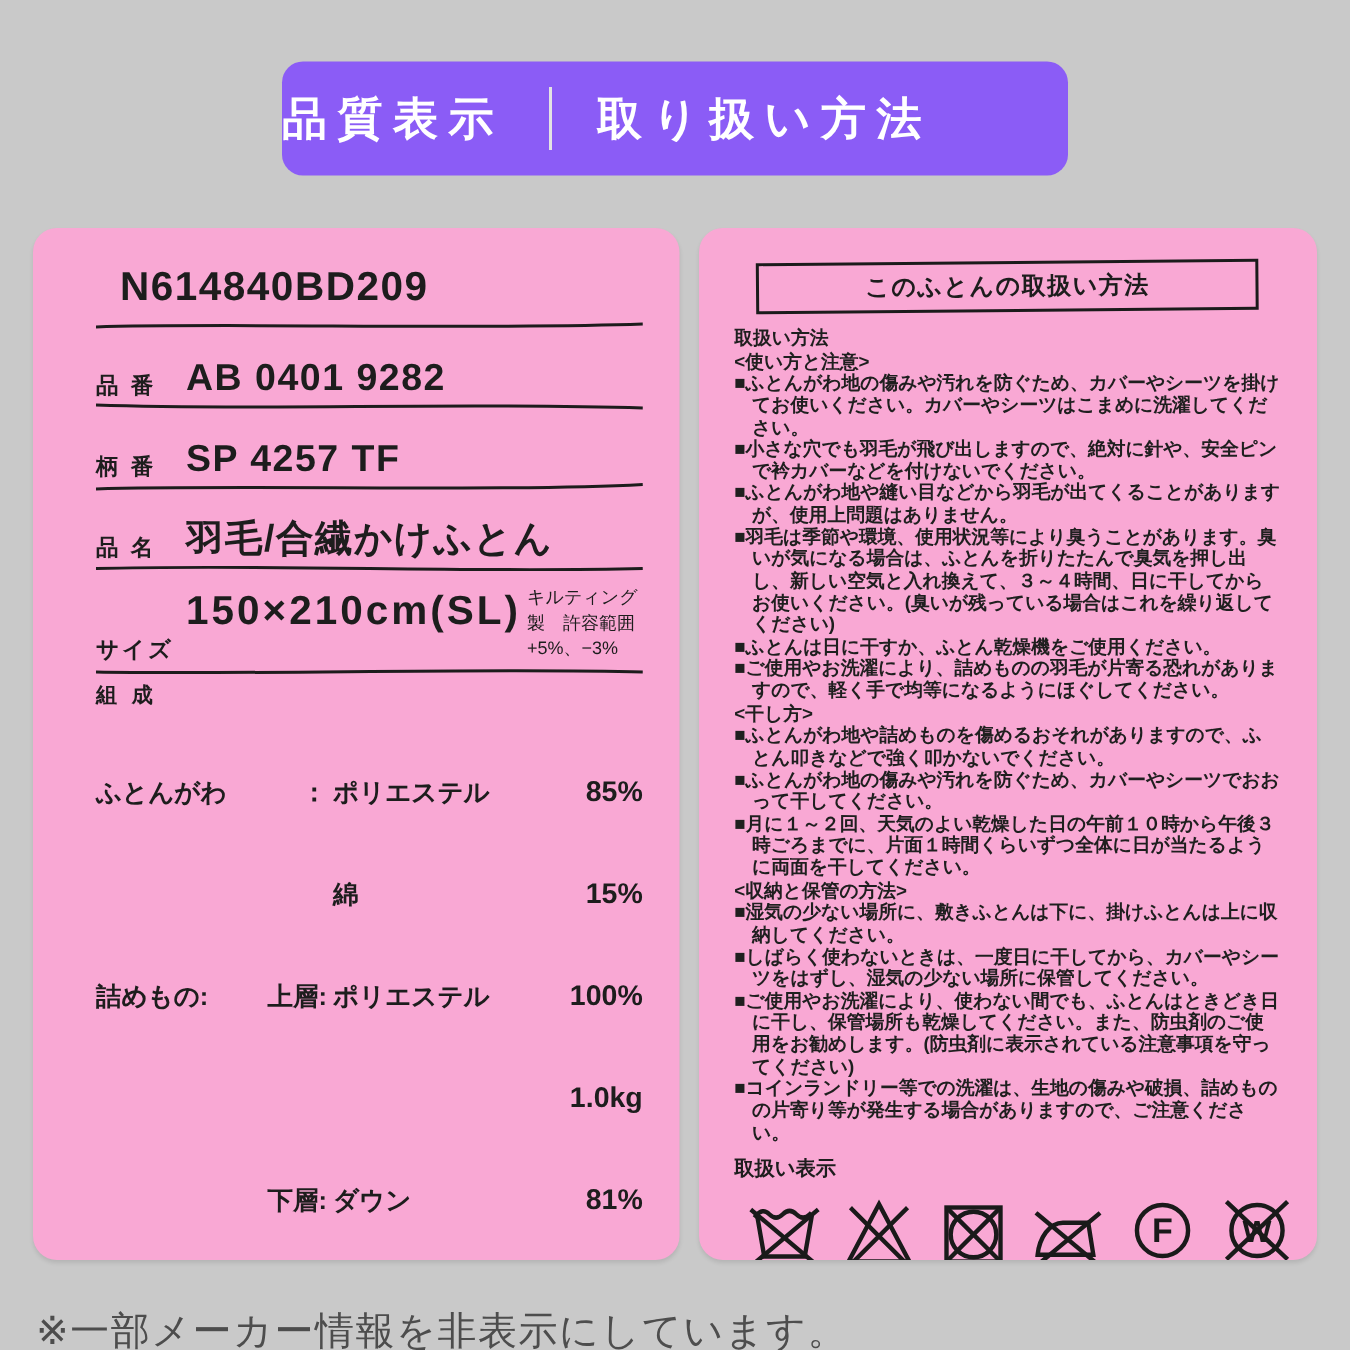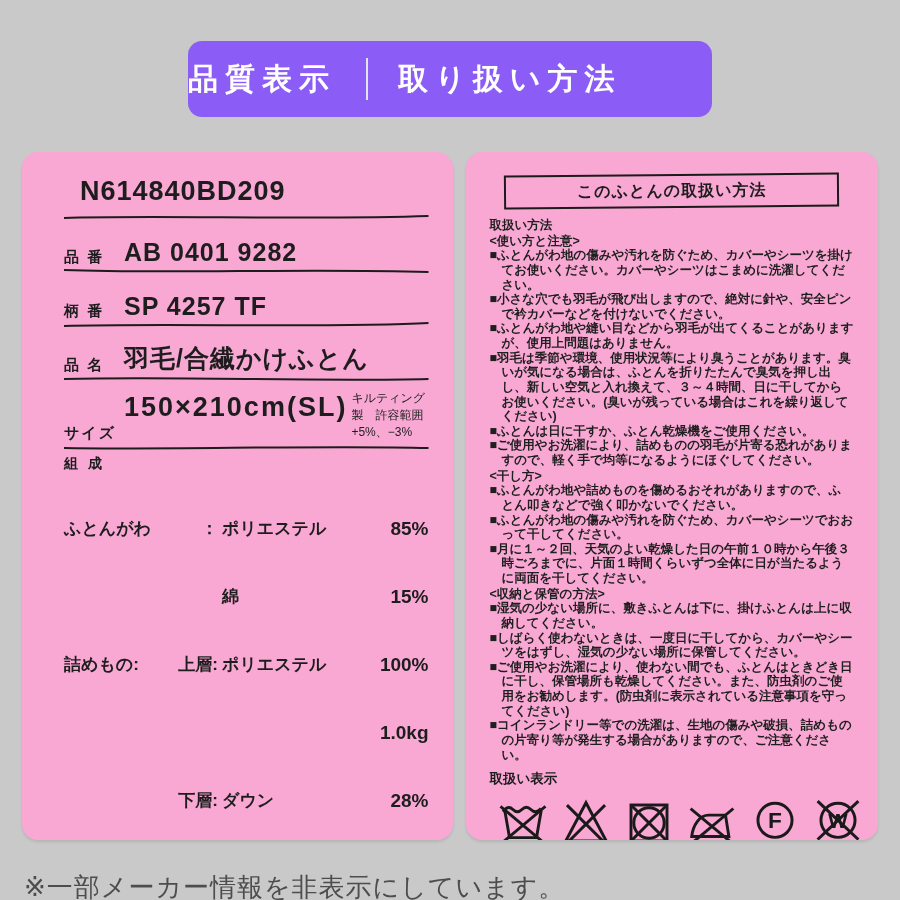--- a/index.html
+++ b/index.html
@@ -174,21 +174,21 @@
         <div class="comp-row">
           <span class="comp-c1"></span>
           <span class="comp-c2"></span>
           <span class="comp-c3"></span>
           <span class="comp-amt">1.0kg</span>
         </div>
         <div class="comp-row">
           <span class="comp-c1"></span>
           <span class="comp-c2">下層:</span>
           <span class="comp-c3">ダウン</span>
-          <span class="comp-amt">28%</span>
+          <span class="comp-amt">81%</span>
         </div>
         <div class="comp-row">
           <span class="comp-c1"></span>
           <span class="comp-c2"></span>
           <span class="comp-c3">絶対に針や</span>
           <span class="comp-amt">30%</span>
         </div>
         <div class="comp-row">
           <span class="comp-c1"></span>
           <span class="comp-c2"></span>

